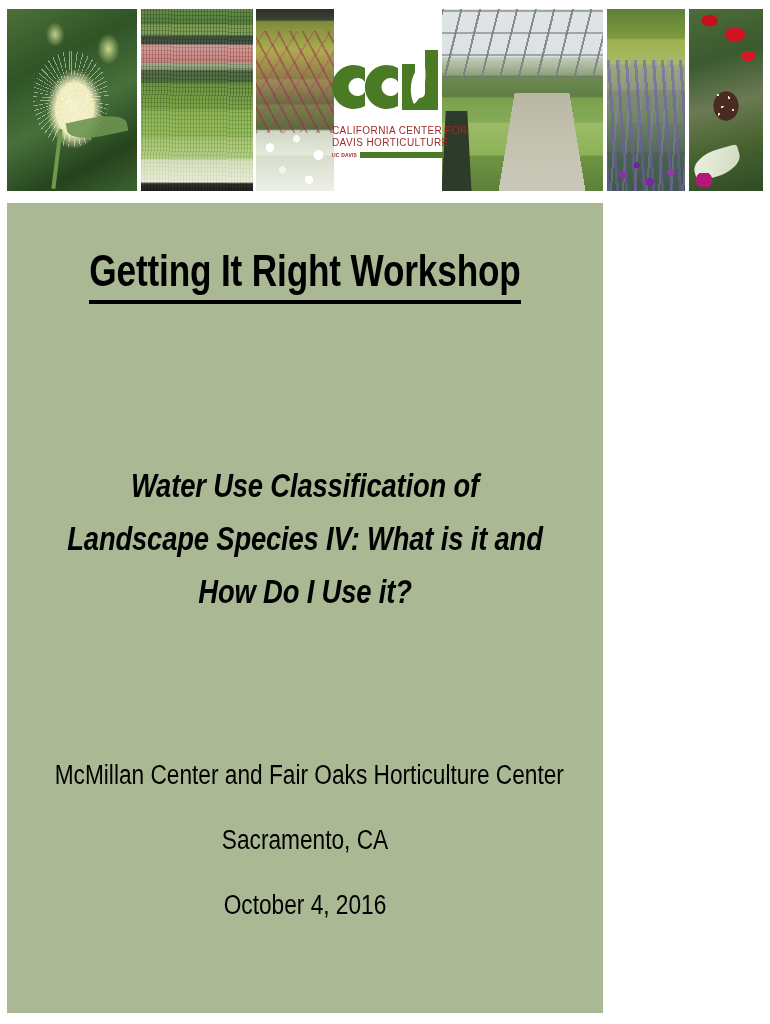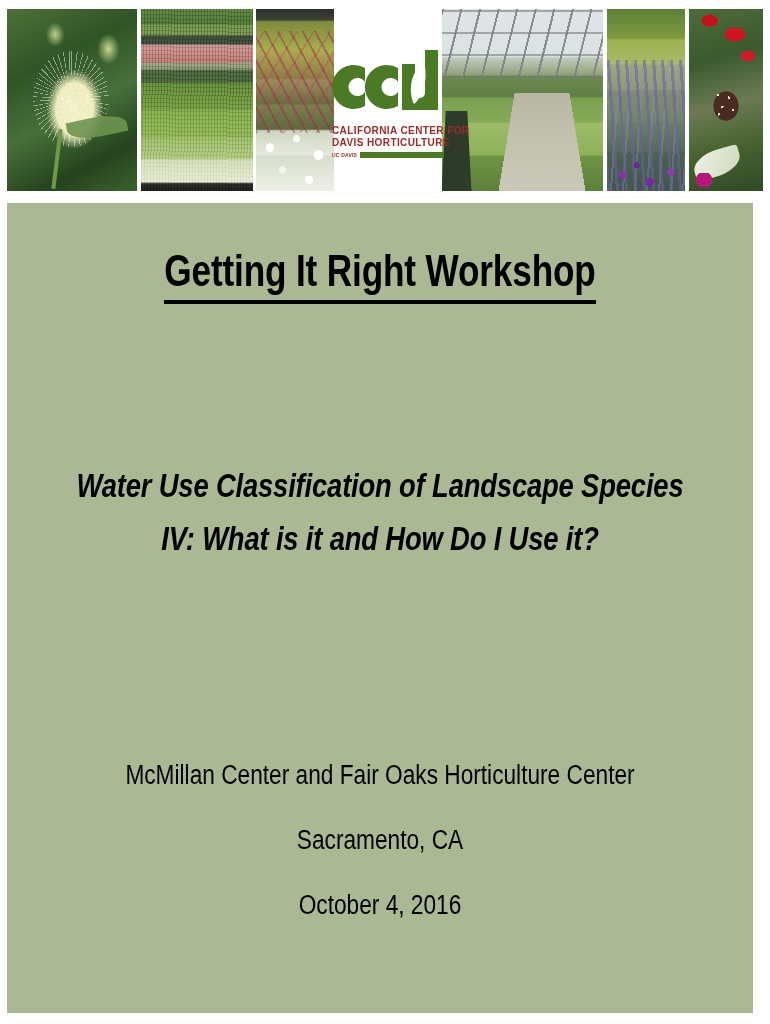--- a/index.html
+++ b/index.html
@@ -229,21 +229,21 @@
     position: absolute;
     left: 332px;
     top: 48px;
     width: 112px;
     height: 118px;
   }
   .logo-mark { display:block; }
   .logo-line1, .logo-line2 {
     color: #9e2a26;
     font-family: "Liberation Sans", sans-serif;
-    font-weight: bold;
+    font-weight: normal;
     font-size: 10px;
     letter-spacing: 0.4px;
     line-height: 12px;
     white-space: nowrap;
     text-align: right;
   }
   .logo-line1 { margin-top: 3px; }
   .logo-foot {
     display: flex;
     align-items: center;
@@ -263,21 +263,21 @@
     flex: 1 1 auto;
     height: 6px;
     background: #4a7a24;
   }
 
   
   .panel {
     position: absolute;
     left: 7px;
     top: 203px;
-    width: 746px;
+    width: 596px;
     height: 810px;
     background: #aab994;
   }
 
   .title {
     position: absolute;
     left: 0; right: 0;
     top: 42px;
     text-align: center;
     color: #000000;

